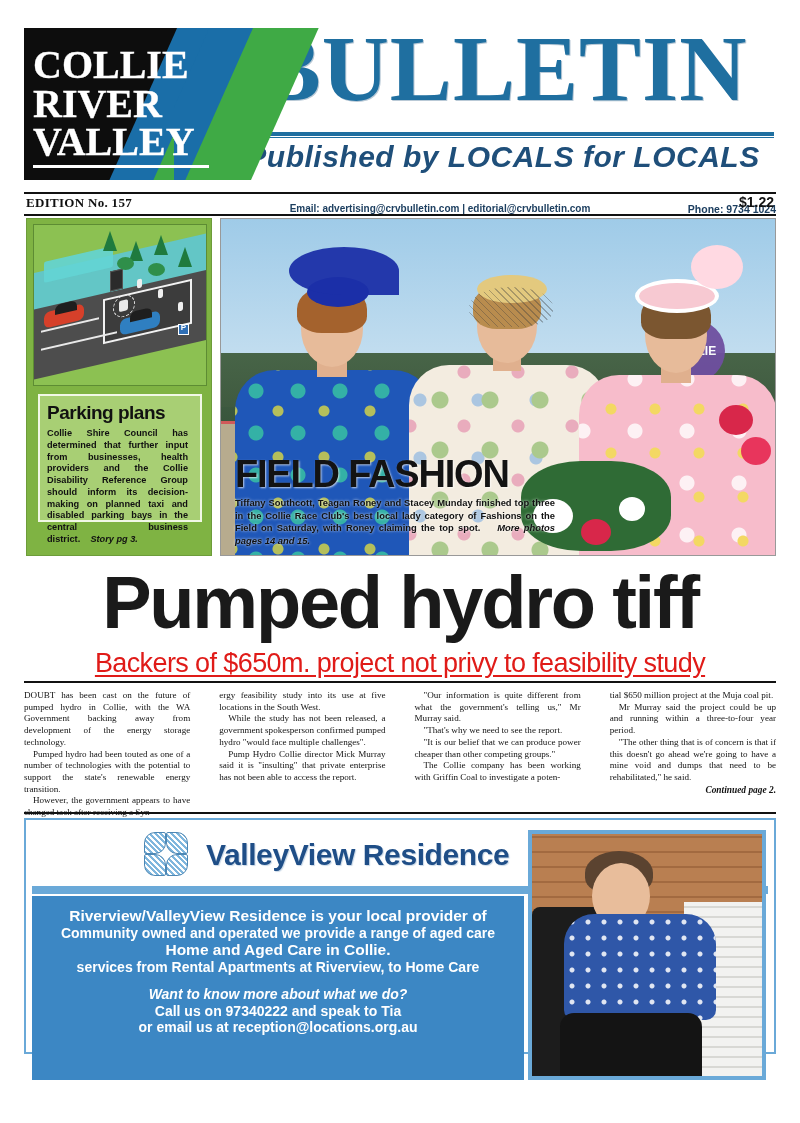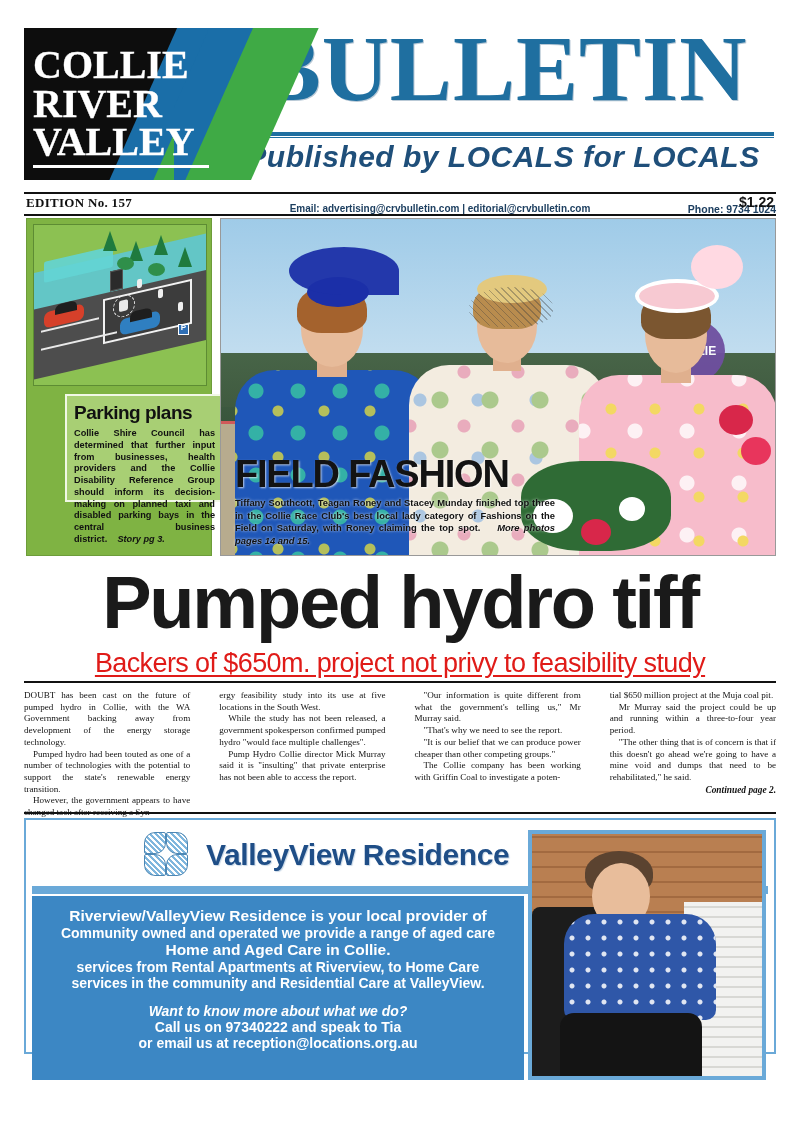--- a/index.html
+++ b/index.html
@@ -118,22 +118,22 @@
     font-family:"Liberation Sans",sans-serif;font-weight:bold;}
   .pk-dis{position:absolute;left:46%;top:44%;width:20px;height:20px;border:1.5px dashed #e9e9e9;
     border-radius:50%;transform:skewY(-13deg);}
   .pk-dis:after{content:"";position:absolute;left:5px;top:4px;width:9px;height:11px;
     border-radius:2px;background:#e9e9e9;}
   .pk-kiosk{position:absolute;left:44%;top:28%;width:13px;height:20px;background:#2b2b2b;
     transform:skewY(-13deg);border:1px solid #555;box-sizing:border-box;}
   .pk-bollard{position:absolute;width:5px;height:9px;background:#efefef;border-radius:2px;
     transform:skewY(-13deg);}
 
-  .pbox{position:absolute;left:11px;top:175px;width:164px;height:108px;
-    background:#a8cf74;border:2px solid #f1f8e6;box-sizing:border-box;padding:6px 12px 4px 7px;margin-left:27px;}
+  .pbox{position:absolute;left:11px;top:175px;width:164px;height:128px;
+    background:#a8cf74;border:2px solid #f1f8e6;box-sizing:border-box;padding:6px 12px 4px 7px;}
   .pbox h3{margin:0 0 4px 0;font-family:"Liberation Sans",sans-serif;font-weight:bold;
     font-size:19px;color:#111;letter-spacing:-0.5px;}
   .pbox p{margin:0;font-family:"Liberation Sans",sans-serif;font-weight:bold;
     font-size:9.2px;line-height:1.28;color:#111;text-align:justify;}
   .pbox p .sref{font-style:italic;}
 
   
   .photo{position:absolute;left:220px;top:218px;width:556px;height:338px;
     border:1px solid #999;box-sizing:border-box;overflow:hidden;background:#9ec7e4;}
   .ph-sky{position:absolute;left:0;top:0;width:100%;height:56%;
@@ -413,21 +413,20 @@
       </div>
       <div class="ad-logo-text">ValleyView Residence</div>
     </div>
     <div class="ad-bluebar"></div>
 
     <div class="ad-blue">
       <span class="l big pad">Riverview/ValleyView Residence is your local provider of</span>
       <span class="l mid">Community owned and operated we provide a range of aged care</span>
       <span class="l big">Home and Aged Care in Collie.</span>
       <span class="l mid">services from Rental Apartments at Riverview, to Home Care</span>
-      <span class="l mid">services in the community and Residential Care at ValleyView.</span>
       <span class="l ital pad">Want to know more about what we do?</span>
       <span class="l mid">Call us on 97340222 and speak to Tia</span>
       <span class="l mid">or email us at reception@locations.org.au</span>
     </div>
 
     <div class="ad-photo">
       <div class="apw-brick"></div>
       <div class="apw-bench"></div>
       <div class="apw-chair"></div>
       <div class="apw-person-hair"></div>

